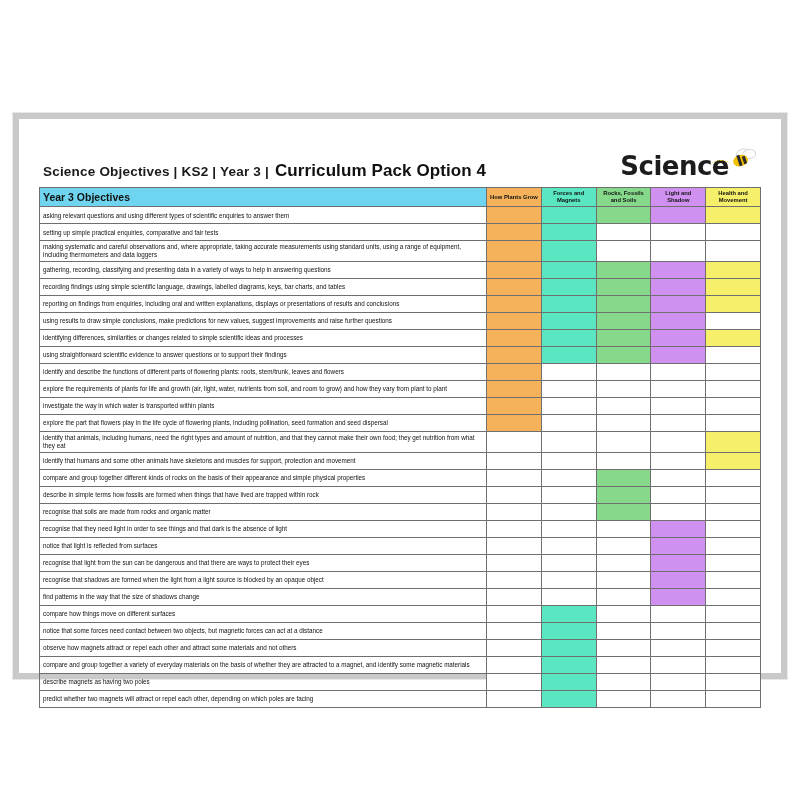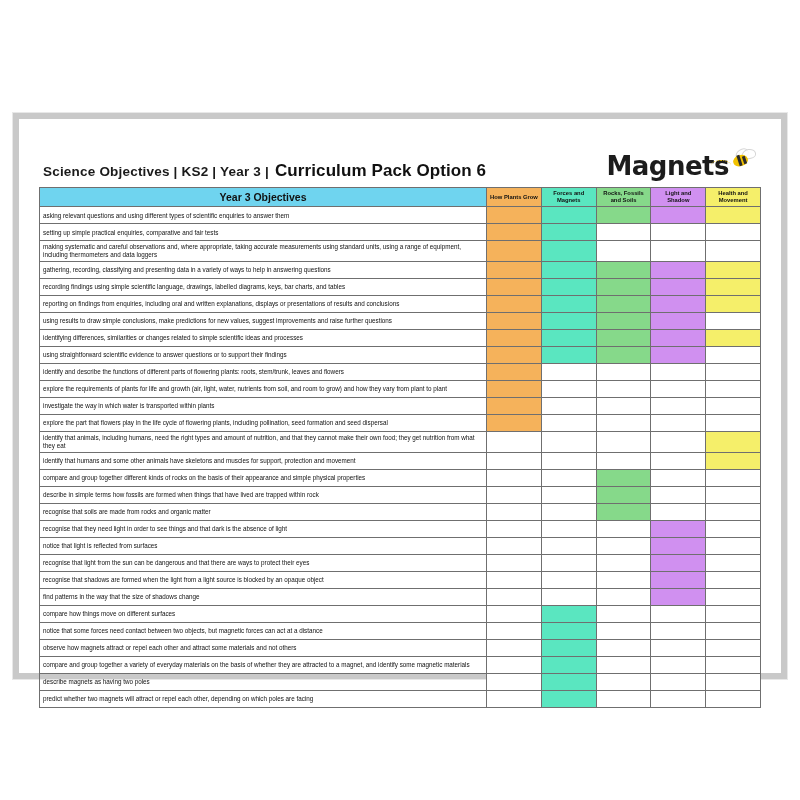--- a/index.html
+++ b/index.html
@@ -116,21 +116,21 @@
   table.grid th, table.grid td {
     border: 1px solid #6f6f6f;
     padding: 2px 3px;
     vertical-align: middle;
     line-height: 1.25;
     color: #111;
     height: 12px;
   }
   th.obj-head {
     background: #6fd4ef;
-    text-align: center;
+    text-align: left;
     font-size: 10.5px;
     font-weight: bold;
     padding: 5px 3px;
     color: #111;
   }
   th.topic-head {
     text-align: center;
     font-size: 5.8px;
     font-weight: bold;
     line-height: 1.3;
@@ -159,24 +159,24 @@
 </style>
 </head>
 <body>
 
 <div class="page-frame">
   <div class="sheet">
 
     <div class="header-row">
       <div class="title-wrap">
         <span class="title-small">Science Objectives | KS2 | Year 3 |</span>
-        <span class="title-big">Curriculum Pack Option 6</span>
+        <span class="title-big">Curriculum Pack Option 4</span>
       </div>
       <div class="logo-wrap">
-        <span class="logo-text">Magnets</span>
+        <span class="logo-text">Science</span>
         <span class="bee">
           <span class="bee-trail"></span>
           <span class="bee-wing w1"></span>
           <span class="bee-wing w2"></span>
           <span class="bee-body"></span>
           <span class="bee-stripe s1"></span>
           <span class="bee-stripe s2"></span>
         </span>
       </div>
     </div>

